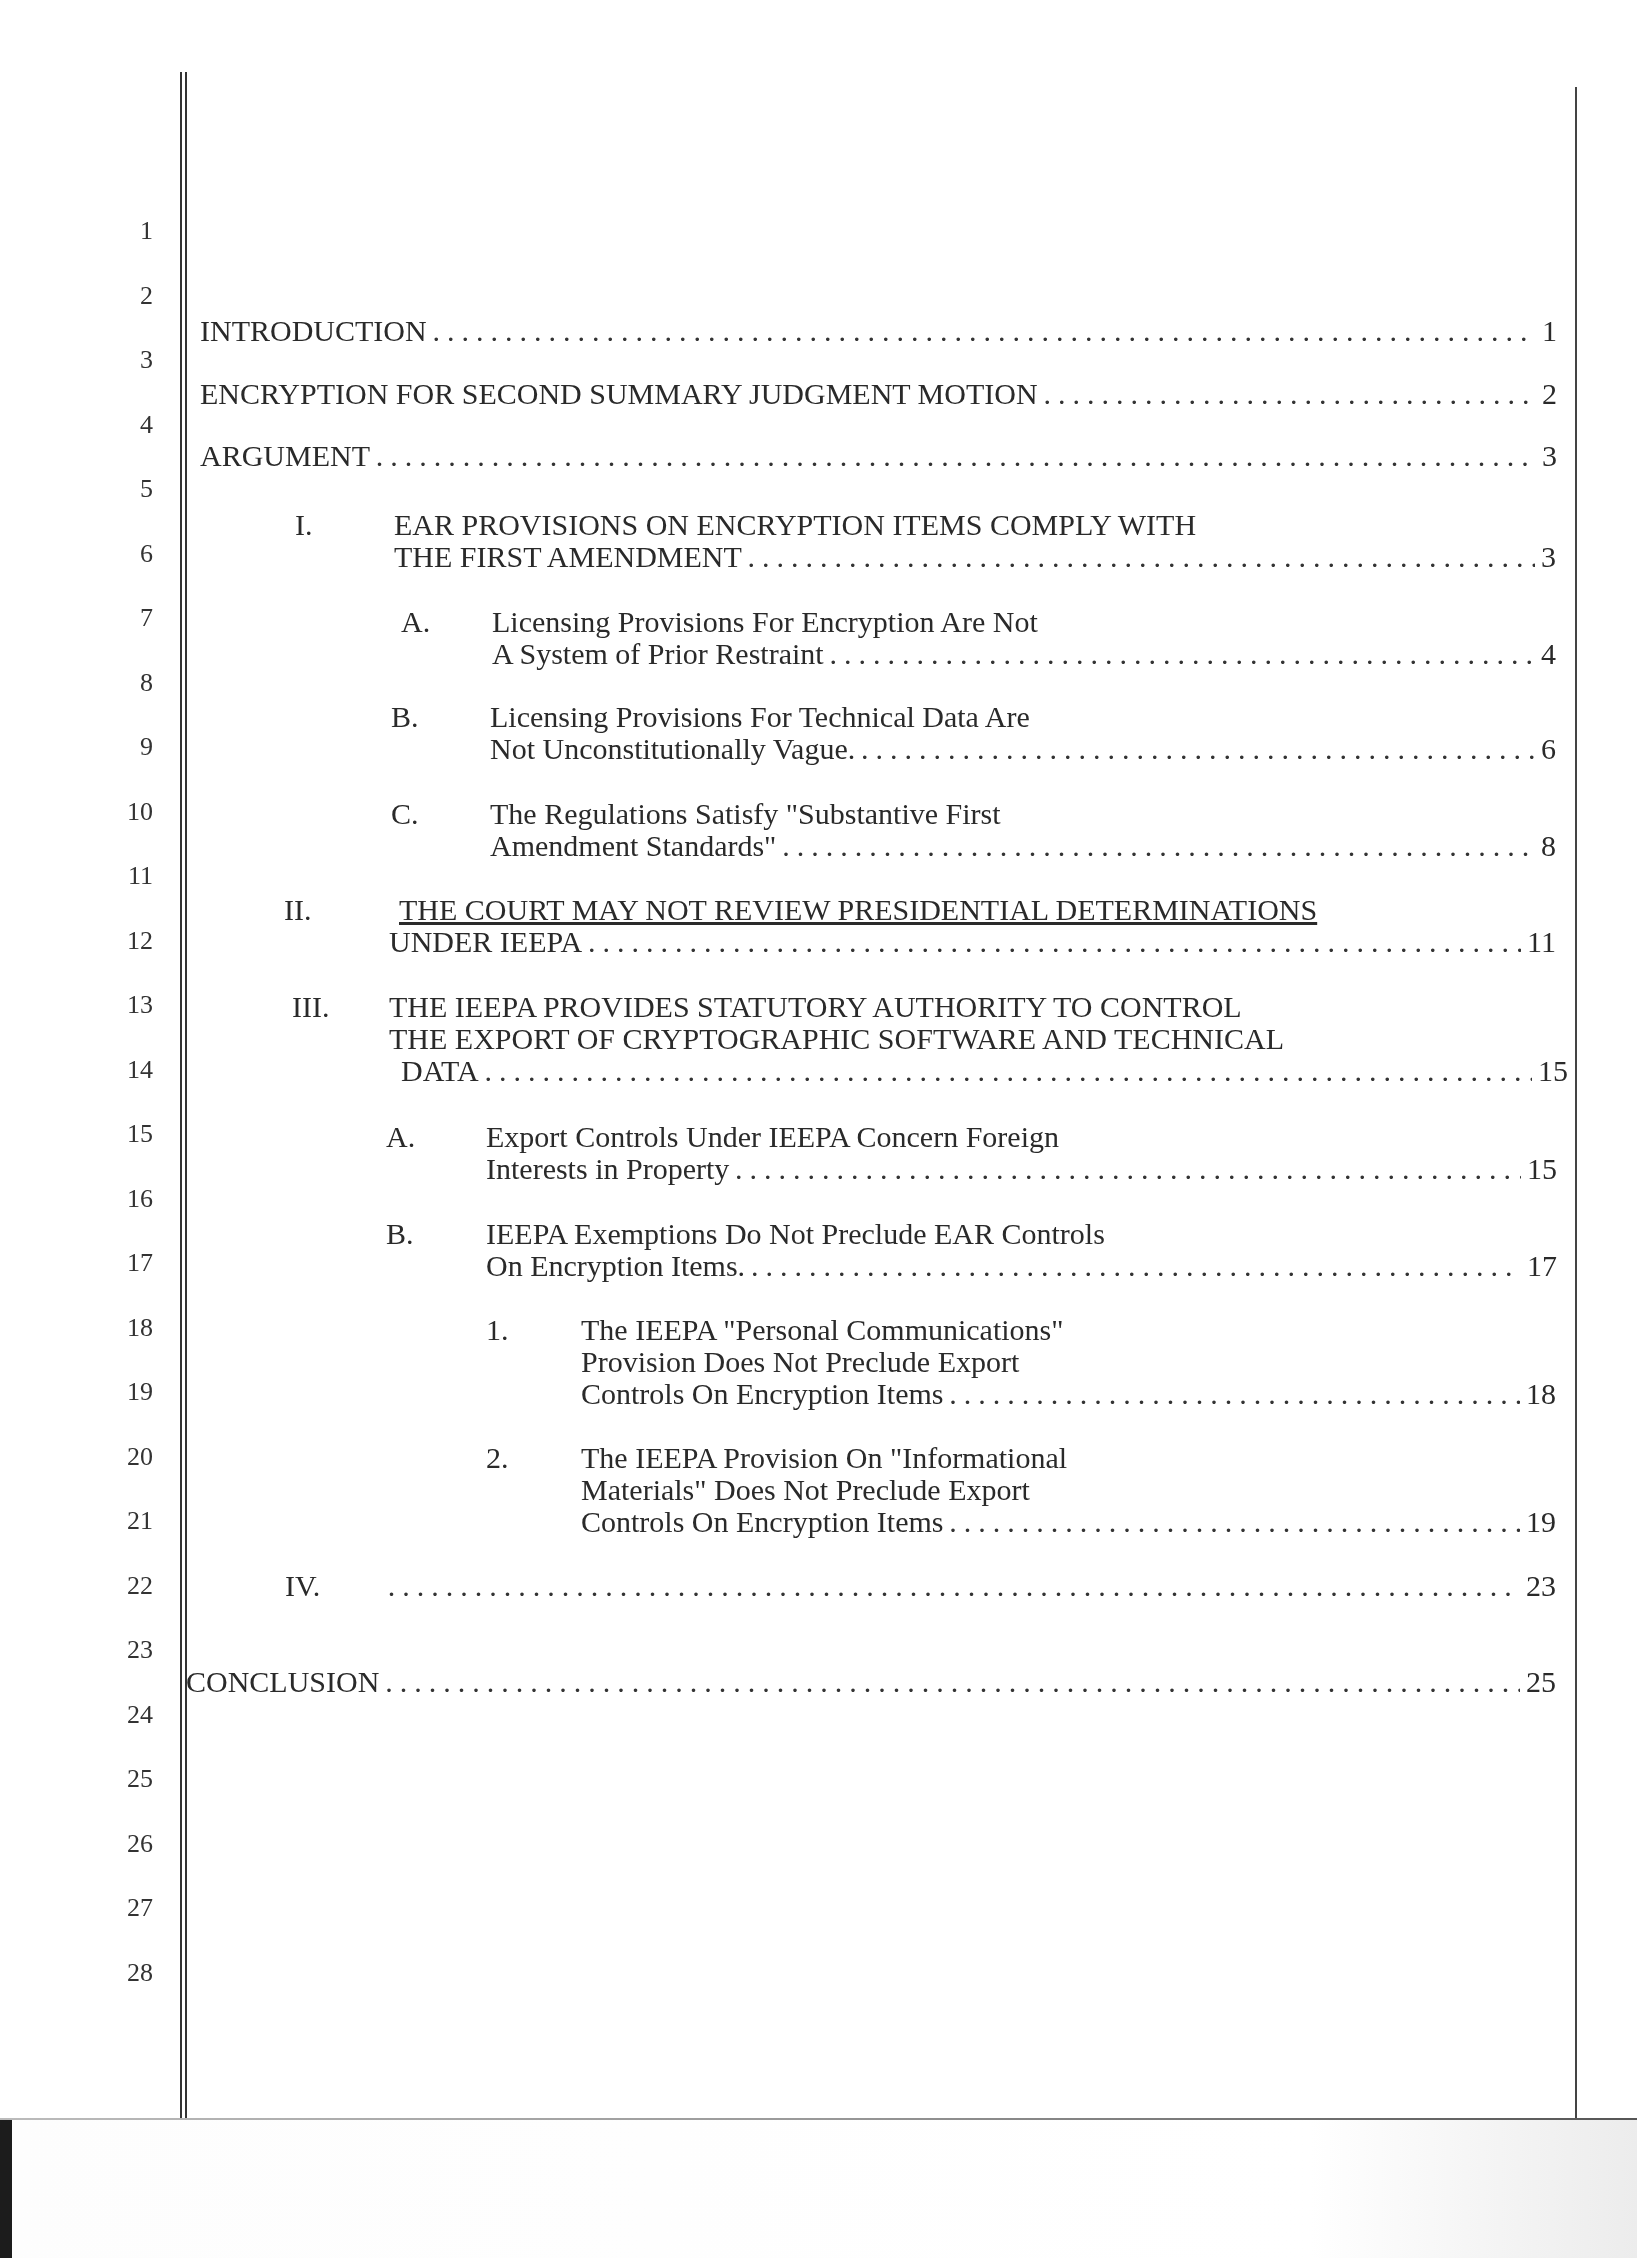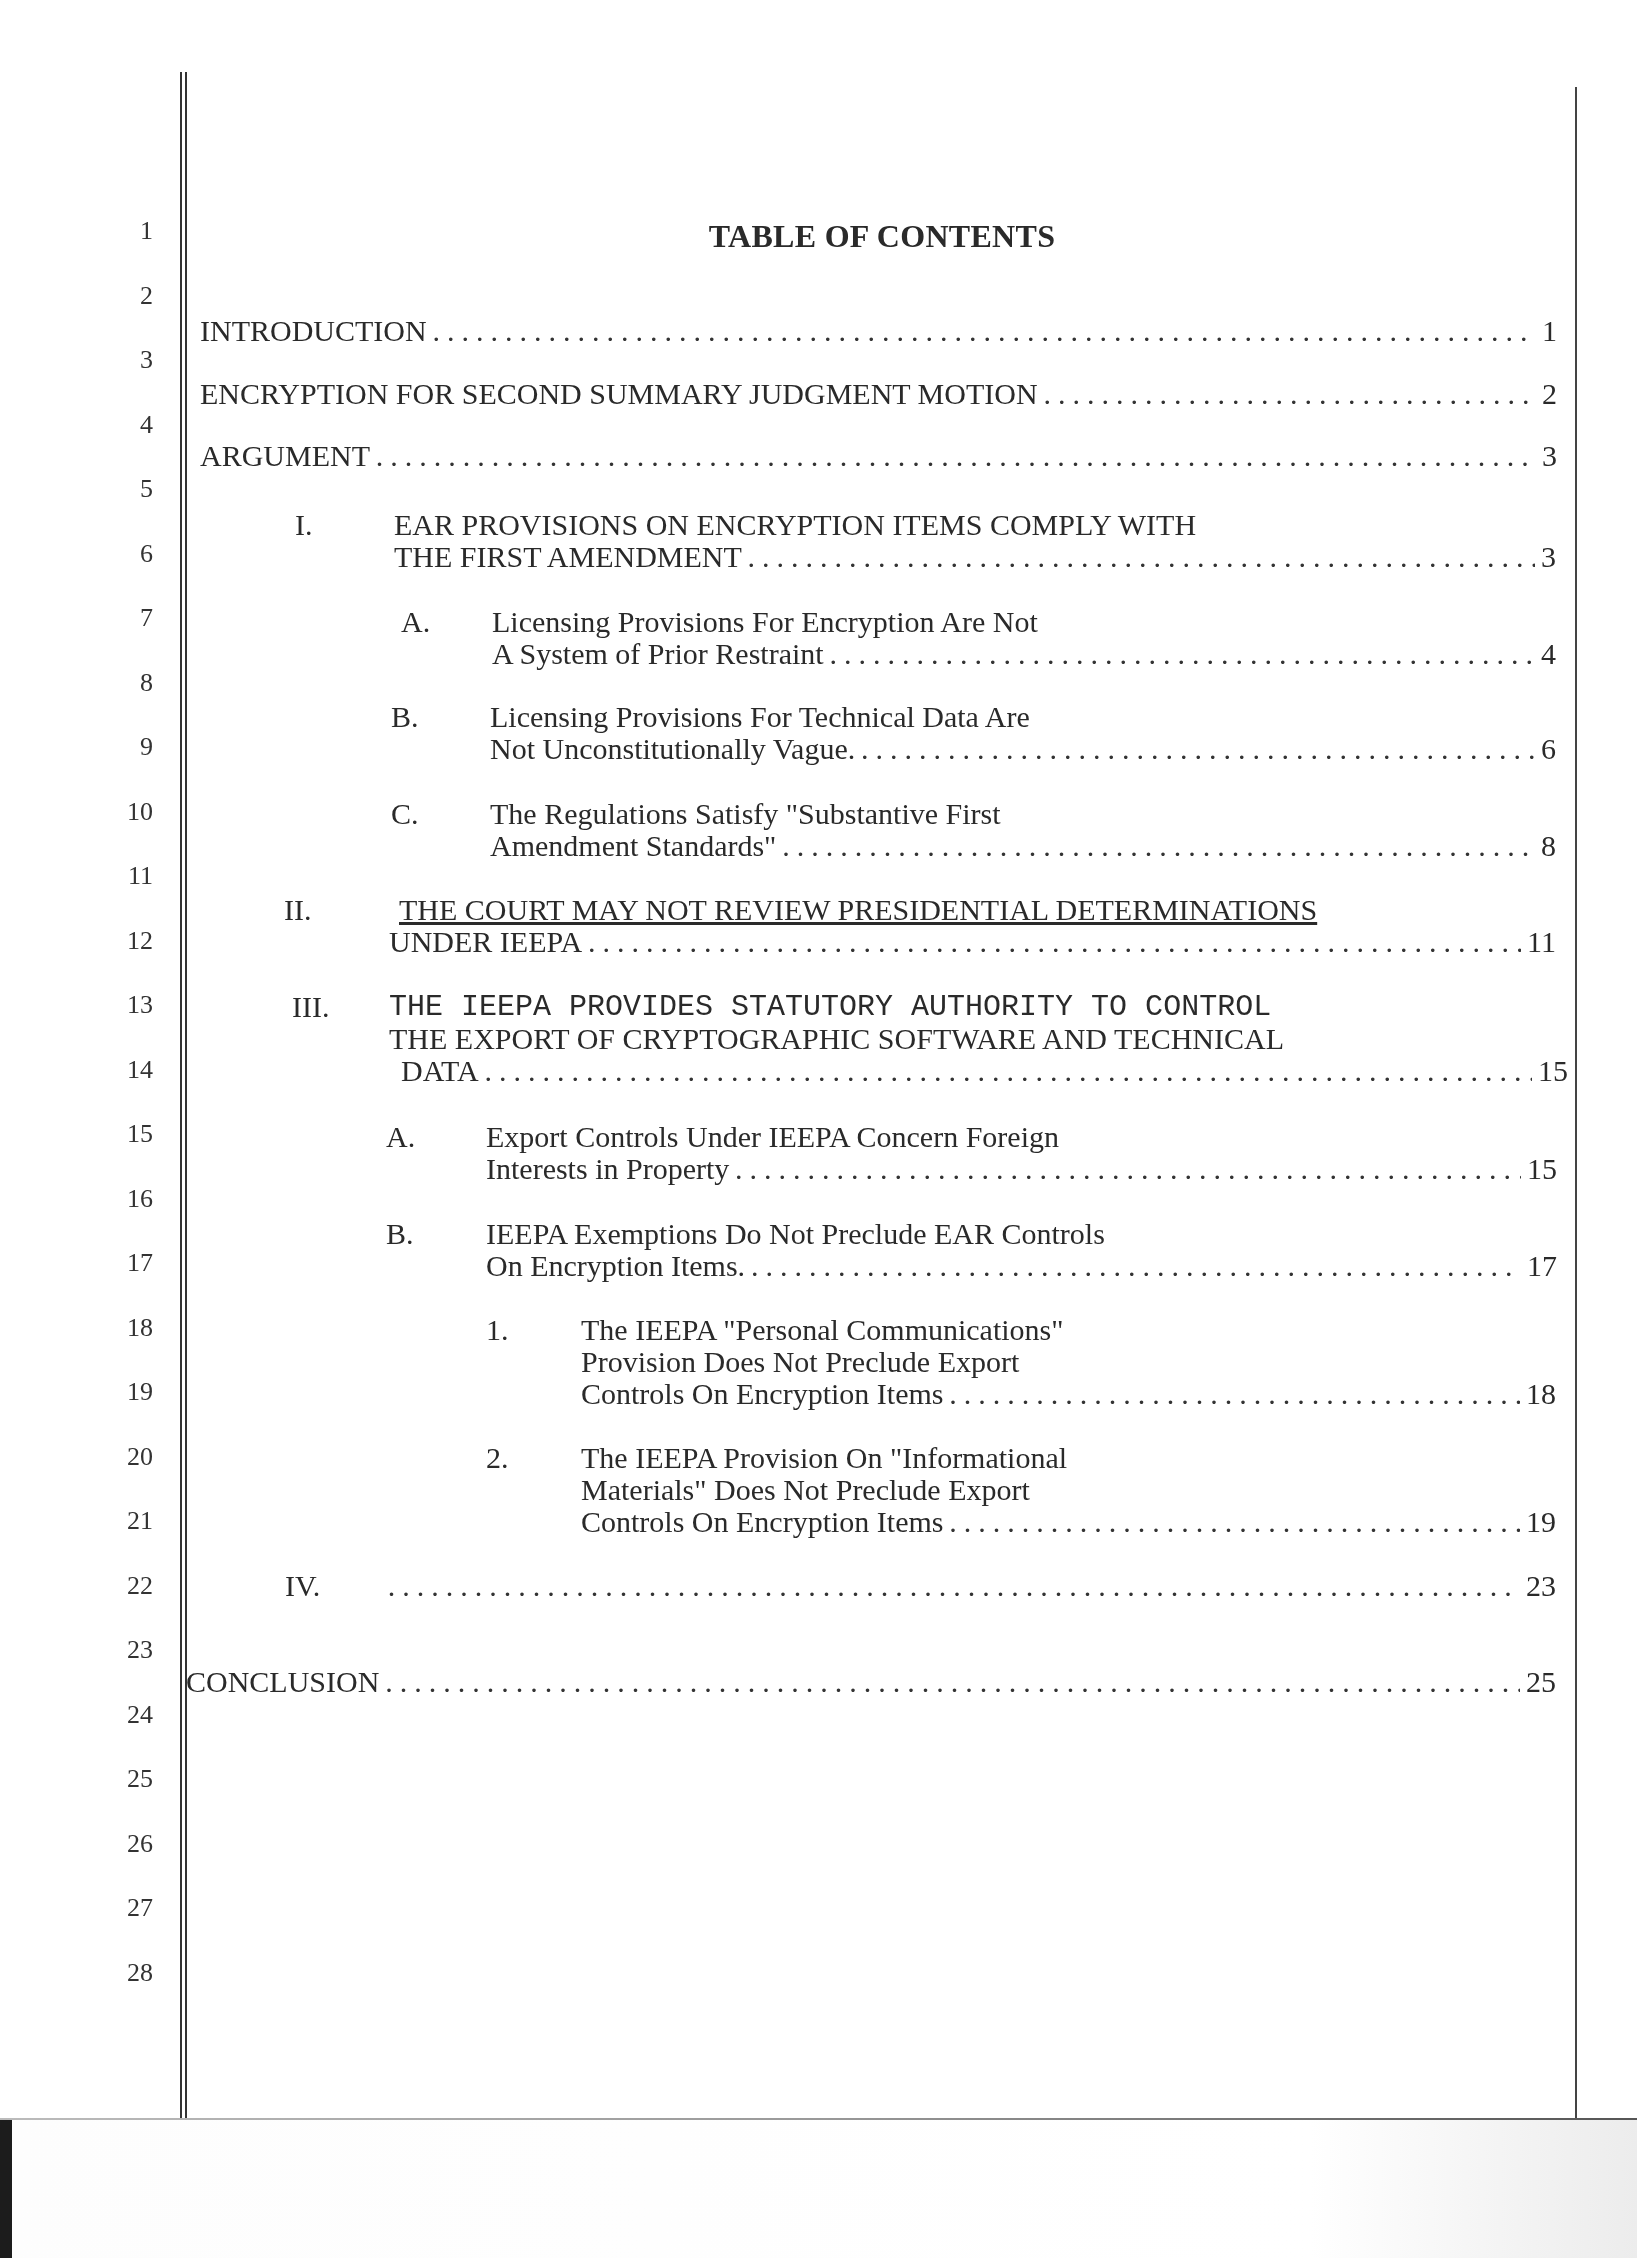--- a/index.html
+++ b/index.html
@@ -63,21 +63,20 @@
       <div class="ln" style="top: 1508px;">21</div>
       <div class="ln" style="top: 1573px;">22</div>
       <div class="ln" style="top: 1637px;">23</div>
       <div class="ln" style="top: 1702px;">24</div>
       <div class="ln" style="top: 1766px;">25</div>
       <div class="ln" style="top: 1831px;">26</div>
       <div class="ln" style="top: 1895px;">27</div>
       <div class="ln" style="top: 1960px;">28</div>
     </div>
 
-  <div class="title">TABLE OF CONTENTS</div>
 
   <div id="toc">
       <div class="entry" style="left: 0px; top: 315px; width: 1638px;">
         <div class="txt lastline" style="left: 200px; top: 0px; width: 1357px;">
           <span>INTRODUCTION</span>
           <span class="leader">........................................................................................................................................................................................................</span>
           <span class="pg">1</span>
         </div>
       </div>
       <div class="entry" style="left: 0px; top: 378px; width: 1638px;">
@@ -134,21 +133,21 @@
         <div class="lbl" style="left: 284px; top: 0px;">II.</div>
         <div class="txt" style="left: 399px; top: 0px; text-decoration: underline;"><span>THE COURT MAY NOT REVIEW PRESIDENTIAL DETERMINATIONS</span></div>
         <div class="txt lastline" style="left: 389px; top: 32px; width: 1167px;">
           <span>UNDER IEEPA</span>
           <span class="leader">........................................................................................................................................................................................................</span>
           <span class="pg">11</span>
         </div>
       </div>
       <div class="entry" style="left: 0px; top: 991px; width: 1638px;">
         <div class="lbl" style="left: 292px; top: 0px;">III.</div>
-        <div class="txt" style="left: 389px; top: 0px; font-family: Liberation Mono, monospace;"><span>THE IEEPA PROVIDES STATUTORY AUTHORITY TO CONTROL</span></div>
+        <div class="txt" style="left: 389px; top: 0px;"><span>THE IEEPA PROVIDES STATUTORY AUTHORITY TO CONTROL</span></div>
         <div class="txt" style="left: 389px; top: 32px;"><span>THE EXPORT OF CRYPTOGRAPHIC SOFTWARE AND TECHNICAL</span></div>
         <div class="txt lastline" style="left: 389px; top: 64px; width: 1167px; margin-left: 12px;">
           <span>DATA</span>
           <span class="leader">........................................................................................................................................................................................................</span>
           <span class="pg">15</span>
         </div>
       </div>
       <div class="entry" style="left: 0px; top: 1121px; width: 1638px;">
         <div class="lbl" style="left: 386px; top: 0px;">A.</div>
         <div class="txt" style="left: 486px; top: 0px;"><span>Export Controls Under IEEPA Concern Foreign</span></div>

